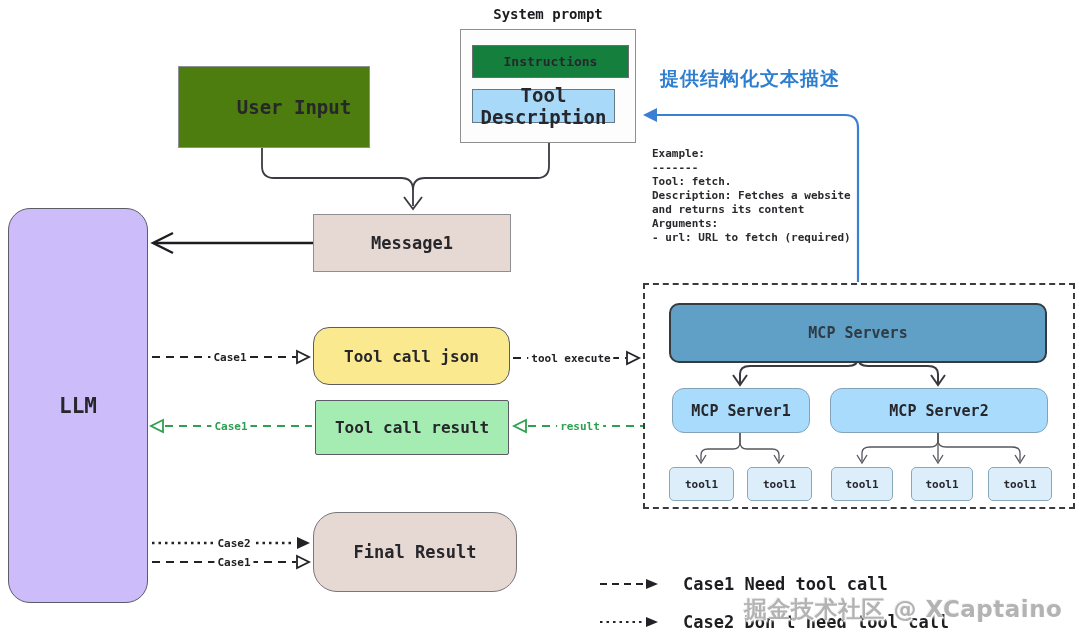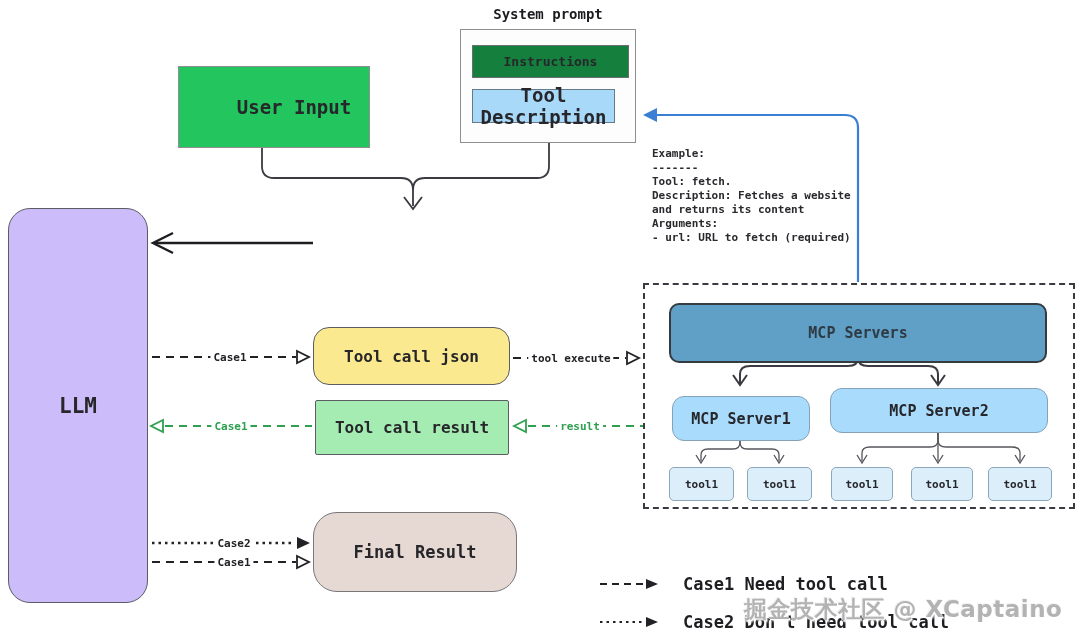--- a/index.html
+++ b/index.html
@@ -7,35 +7,35 @@
   .canvas {
     position:relative; width:1080px; height:643px; background:#ffffff;
     font-family:"DejaVu Sans Mono", monospace; overflow:hidden;
   }
   svg.connectors { position:absolute; left:0; top:0; width:1080px; height:643px; }
 
   .node {
     position:absolute; display:flex; align-items:center; justify-content:center;
     font-weight:bold; color:#26262b; text-align:center;
   }
-  .n-user-input   { left:178px; top:66px;  width:192px; height:82px; background:#22c55e; border:1.5px solid #8f8f93; font-size:19px;padding-left:40px; }
+  .n-user-input   { left:178px; top:66px;  width:192px; height:82px; background:#4d7c0f; border:1.5px solid #8f8f93; font-size:19px;padding-left:40px; }
   .n-sys-box      { left:460px; top:29px;  width:176px; height:114px; background:#fdfdfd; border:1.5px solid #8f8f93; }
   .n-instructions { left:472px; top:45px;  width:157px; height:33px; background:#15803d; border:1.5px solid #6d6d72; font-size:13px; }
   .n-tooldesc     { left:472px; top:89px;  width:143px; height:34px; background:#a9d9f9; border:1.5px solid #667b8a; font-size:19px; }
   .n-llm          { left:8px;   top:208px; width:140px; height:395px; background:#cdbcfa; border:1.5px solid #5c5c66; border-radius:22px; font-size:21px; }
   .n-message1     { left:313px; top:214px; width:198px; height:58px; background:#e6d8d3; border:1.5px solid #8f8f93; font-size:17px; }
   .n-json         { left:313px; top:327px; width:197px; height:58px; background:#fae98f; border:1.5px solid #5c5c66; border-radius:16px; font-size:16px; }
   .n-result       { left:315px; top:400px; width:194px; height:55px; background:#a5ecb2; border:1.5px solid #5c5c66; border-radius:2px; font-size:16px; }
   .n-final        { left:313px; top:512px; width:204px; height:80px; background:#e6d8d3; border:1.5px solid #77777c; border-radius:24px; font-size:17px; }
 
   .sys-title { position:absolute; left:462px; top:6px; width:172px; text-align:center; font-size:14px; font-weight:bold; color:#1c1c20; }
 
   .mcp-container { position:absolute; left:643px; top:283px; width:432px; height:226px; border:2px dashed #3a3a40; background:transparent; }
   .n-mcp-servers { left:669px; top:303px; width:378px; height:60px; background:#61a0c6; border:2px solid #343c42; border-radius:10px; font-size:15px; color:#2e3b44; }
-  .n-server1     { left:672px; top:388px; width:138px; height:45px; background:#a9dcfc; border:1.5px solid #84a3b8; border-radius:12px; font-size:15px;margin-top:8px; }
+  .n-server1     { left:672px; top:388px; width:138px; height:45px; background:#a9dcfc; border:1.5px solid #84a3b8; border-radius:12px; font-size:15px; }
   .n-server2     { left:830px; top:388px; width:218px; height:45px; background:#a9dcfc; border:1.5px solid #84a3b8; border-radius:12px; font-size:15px; }
   .n-tool { background:#ddeefb; border:1px solid #8aa8bc; border-radius:5px; font-size:11px; height:34px; top:467px; }
   .t1 { left:669px; width:65px; } .t2 { left:747px; width:65px; }
   .t3 { left:831px; width:62px; } .t4 { left:911px; width:62px; } .t5 { left:988px; width:64px; }
 
   .cn-note { position:absolute; left:660px; top:66px; font-size:19px; font-weight:bold; color:#2e7ed0; letter-spacing:1px; font-family:"DejaVu Sans", sans-serif; }
 
   .example { position:absolute; left:652px; top:147px; font-size:11px; line-height:14px; color:#2a2a2e; font-weight:bold; }
 
   .edge-label {
@@ -141,24 +141,26 @@
     </g>
   </svg>
 
   <div class="sys-title">System prompt</div>
   <div class="node n-sys-box"></div>
   <div class="node n-instructions">Instructions</div>
   <div class="node n-tooldesc">Tool Description</div>
 
   <div class="node n-user-input">User Input</div>
   <div class="node n-llm">LLM</div>
+  <div class="node n-message1">Message1</div>
   <div class="node n-json">Tool call json</div>
   <div class="node n-result">Tool call result</div>
   <div class="node n-final">Final Result</div>
 
+  <div class="cn-note">提供结构化文本描述</div>
 
   <div class="example">
     <div>Example:</div>
     <div>-------</div>
     <div>Tool: fetch.</div>
     <div>Description: Fetches a website</div>
     <div>and returns its content</div>
     <div>Arguments:</div>
     <div>- url: URL to fetch (required)</div>
   </div>

